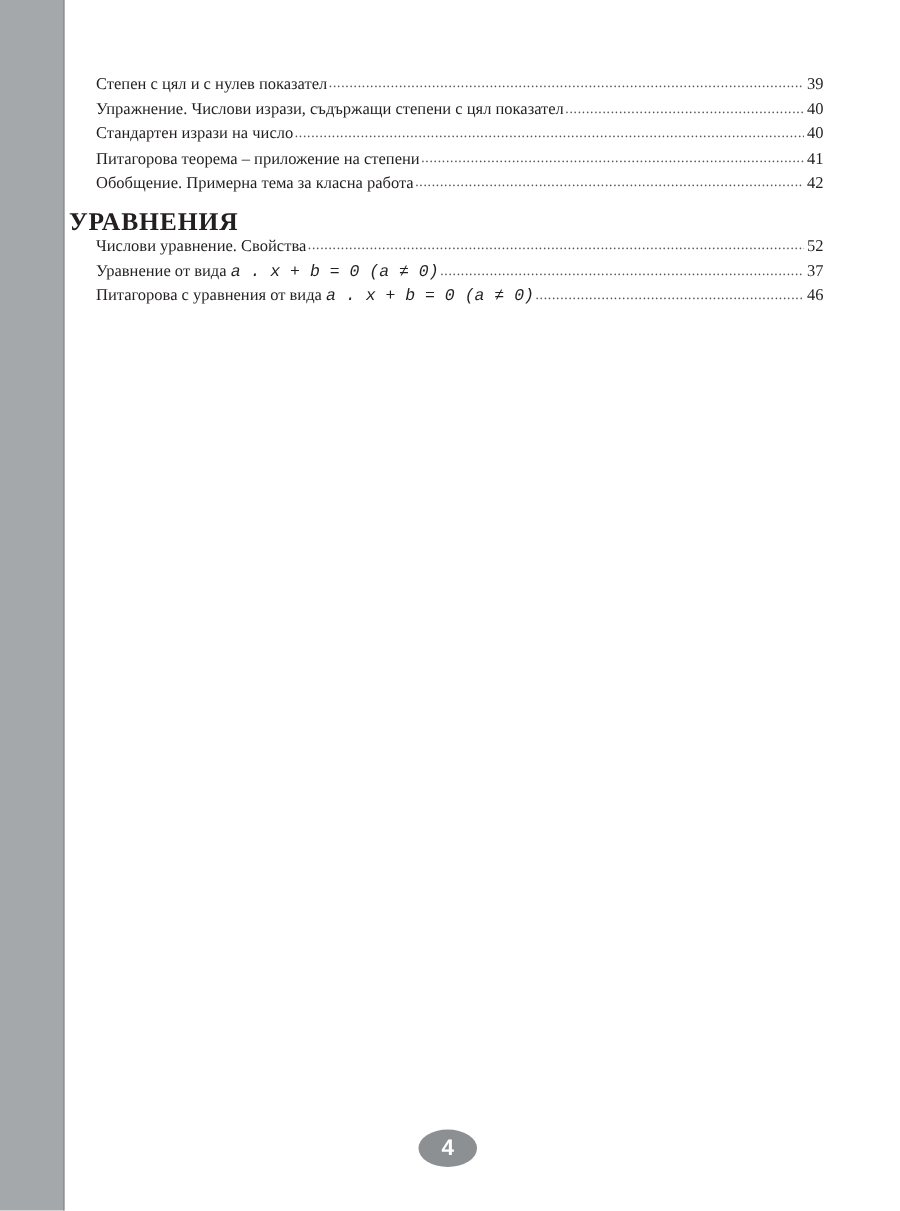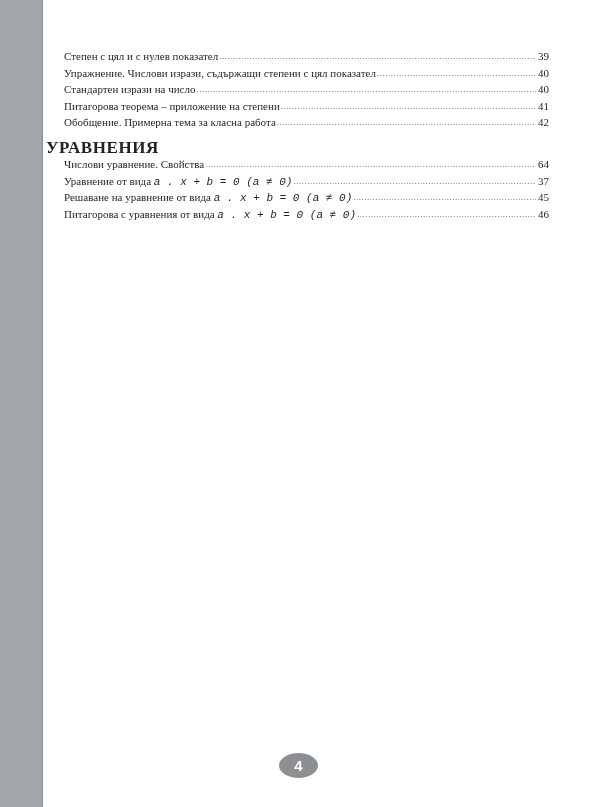--- a/index.html
+++ b/index.html
@@ -124,31 +124,26 @@
       <span class="toc-dots"></span>
       <span class="toc-page">42</span>
     </div>
   </div>
 
   <div class="toc-section">
     <div class="toc-heading">УРАВНЕНИЯ</div>
     <div class="toc-row">
       <span class="toc-title">Числови уравнение. Свойства</span>
       <span class="toc-dots"></span>
-      <span class="toc-page">64</span>
+      <span class="toc-page">52</span>
     </div>
     <div class="toc-row">
       <span class="toc-title"><span>Уравнение от вида </span><i>a . x + b = 0 (a ≠ 0) </i></span>
       <span class="toc-dots"></span>
       <span class="toc-page">37</span>
-    </div>
-    <div class="toc-row">
-      <span class="toc-title"><span>Решаване на уравнение от вида </span><i>a . x + b = 0 (a ≠ 0) </i></span>
-      <span class="toc-dots"></span>
-      <span class="toc-page">45</span>
     </div>
     <div class="toc-row">
       <span class="toc-title"><span>Питагорова с уравнения от вида </span><i>a . x + b = 0 (a ≠ 0)</i></span>
       <span class="toc-dots"></span>
       <span class="toc-page">46</span>
     </div>
   </div>
 
 </div>
 

